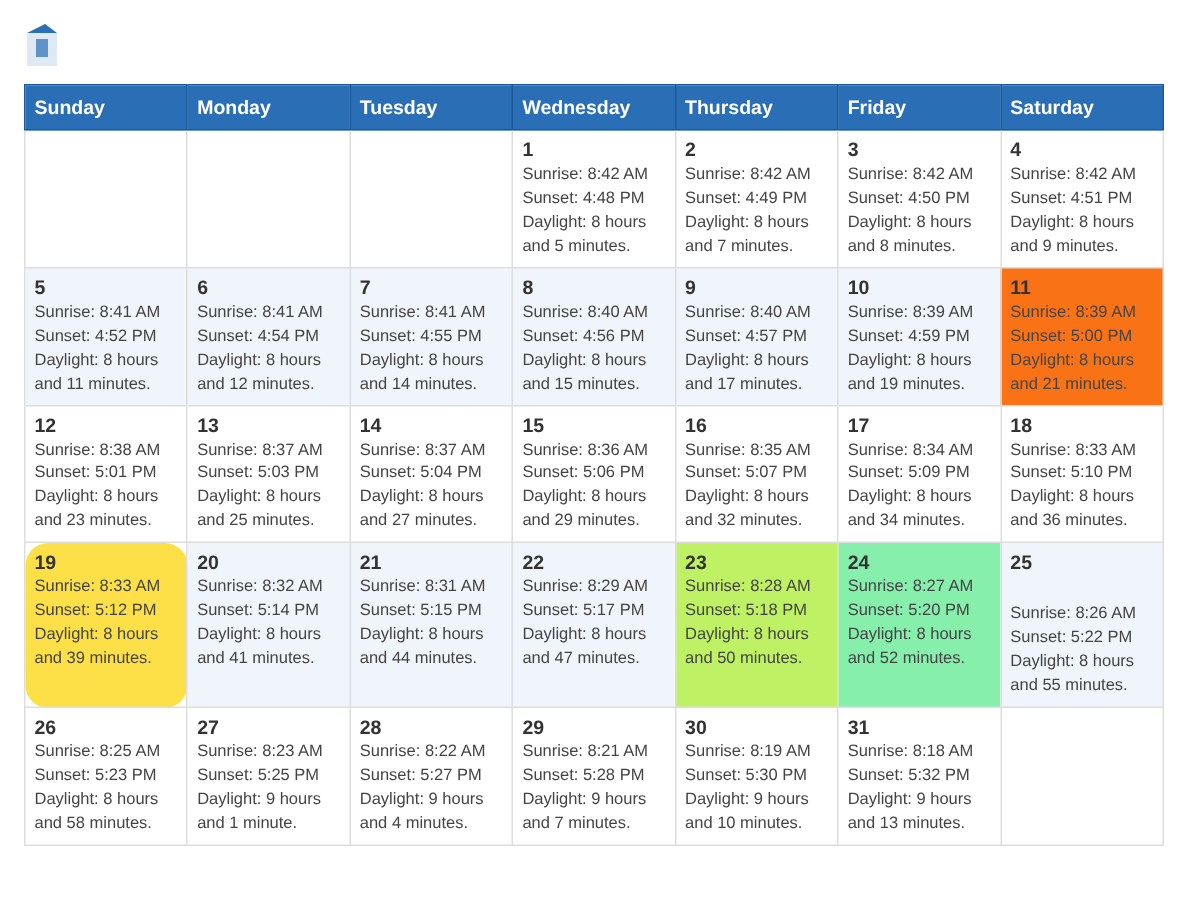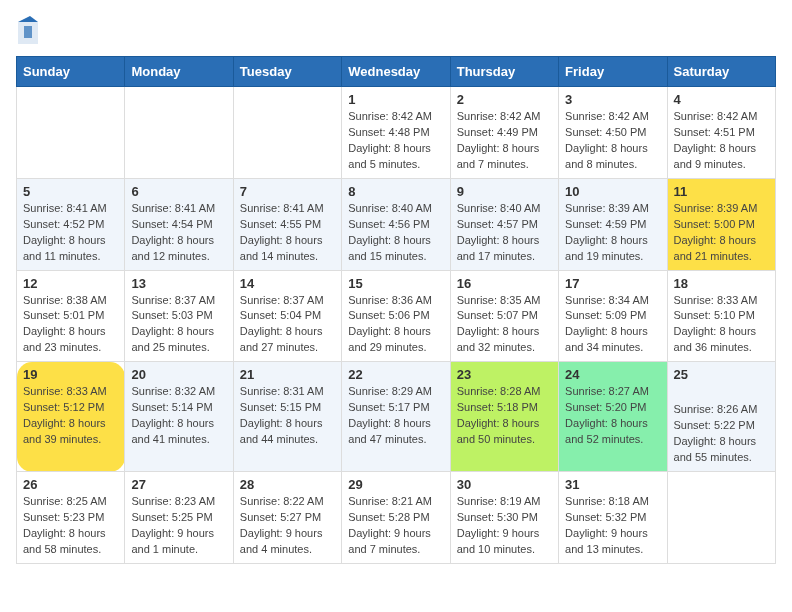--- a/index.html
+++ b/index.html
@@ -187,21 +187,21 @@
 Daylight: 8 hours
 and 17 minutes.</div>
         </td>
         <td style="background: rgb(240, 245, 251);">
           <div class="day-num">10</div>
           <div class="day-info" style="white-space: pre-line;">Sunrise: 8:39 AM
 Sunset: 4:59 PM
 Daylight: 8 hours
 and 19 minutes.</div>
         </td>
-        <td style="background: #fde047;">
+        <td style="background: #f97316;">
           <div class="day-num">11</div>
           <div class="day-info" style="white-space: pre-line;">Sunrise: 8:39 AM
 Sunset: 5:00 PM
 Daylight: 8 hours
 and 21 minutes.</div>
         </td>
       </tr>
       <tr>
         <td>
           <div class="day-num">12</div>

